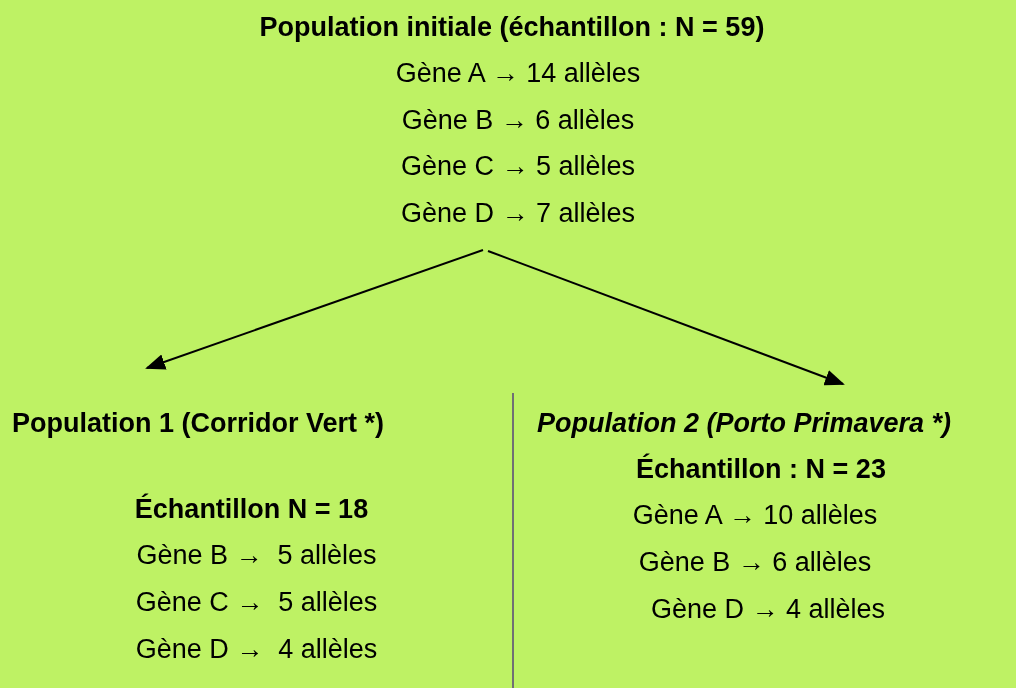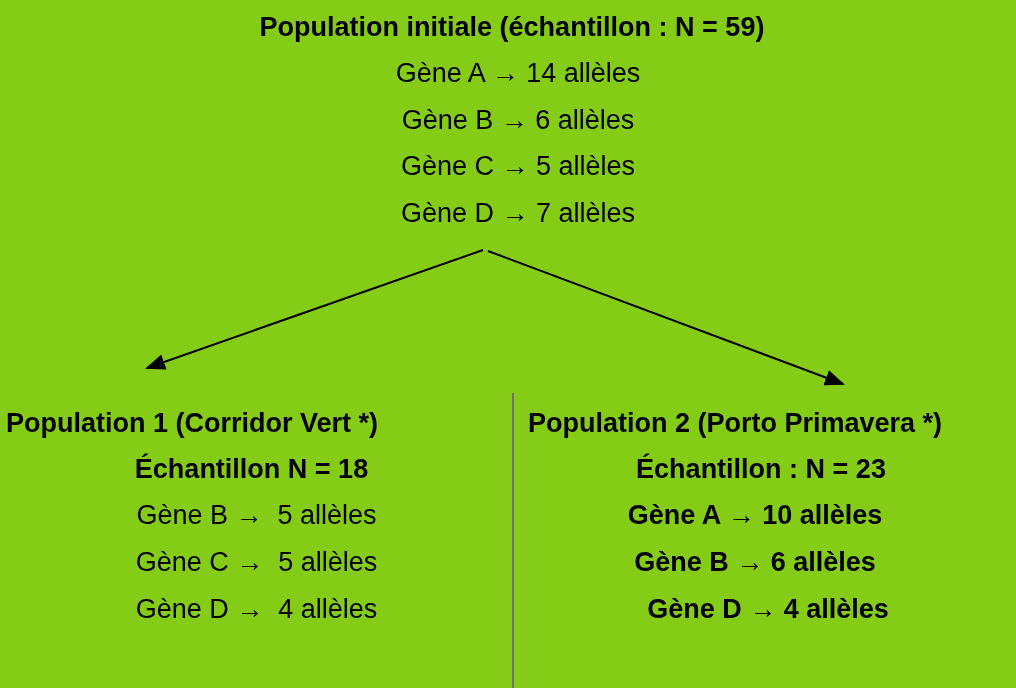--- a/index.html
+++ b/index.html
@@ -1,20 +1,20 @@
 <!DOCTYPE html>
 <html><head>
 <meta charset="utf-8">
 <style>
   html, body { margin: 0; padding: 0; background: #ffffff; }
   .canvas {
     position: relative;
     width: 1016px;
     height: 688px;
-    background: #84cc16;
+    background: #bef264;
     font-family: "Liberation Sans", sans-serif;
     color: #000000;
     overflow: hidden;
   }
 
   
   .top-block {
     position: absolute;
     top: 4px;
     left: 0;
@@ -63,32 +63,32 @@
   .pop1 { left: 0; width: 513px; }
   .pop2 { left: 514px; width: 502px; }
   .pop-title {
     font-size: 27px;
     font-weight: 700;
     line-height: 46px;
     text-align: left;
     margin: 0;
     white-space: pre;
   }
-  .pop1 .pop-title { padding-left: 6px; }
-  .pop2 .pop-title { padding-left: 14px; }
+  .pop1 .pop-title { padding-left: 12px; }
+  .pop2 .pop-title { padding-left: 23px; font-style: italic; }
   .pop-sample {
     font-size: 27px;
     font-weight: 700;
     line-height: 46px;
     white-space: pre;
   }
-  .pop1 .pop-sample { padding-right: 10px; }
+  .pop1 .pop-sample { padding-right: 10px; margin-top: 40px; }
   .pop2 .pop-sample { padding-right: 8px; }
   .pop .gene-line { line-height: 47px; }
-  .pop2 .gene-list { padding-right: 20px; font-weight: bold; }
+  .pop2 .gene-list { padding-right: 20px; }
   .pop2 .gene-list .gene-line:last-child { text-indent: 26px; }
 </style>
 </head>
 <body>
 
 <div class="canvas" style="color: rgb(0, 0, 0);">
 
   <section class="top-block">
     <h1 class="top-title">Population initiale (échantillon : N = 59)</h1>
     <div class="top-genes">

